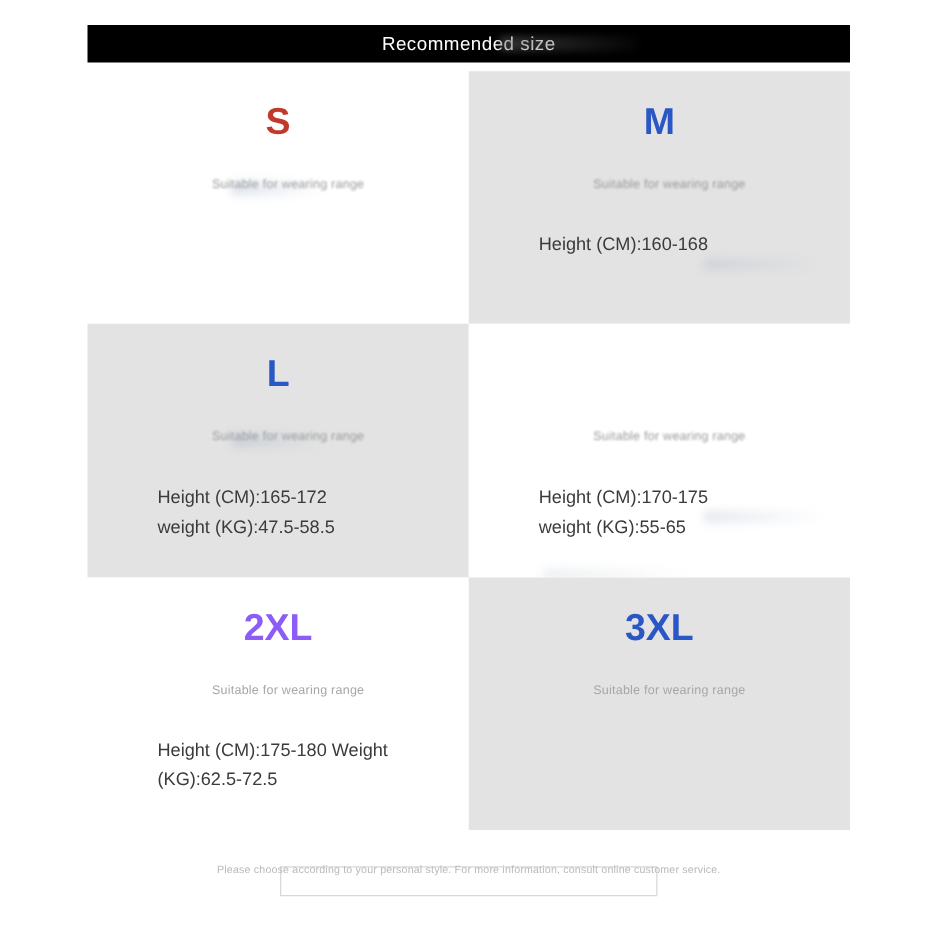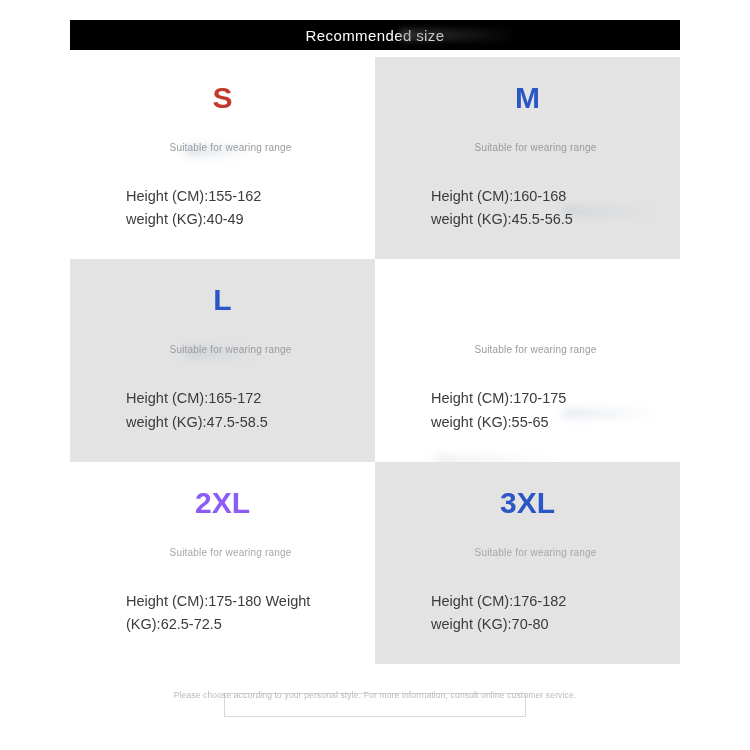--- a/index.html
+++ b/index.html
@@ -164,33 +164,28 @@
     <span class="header-title">Recommended size</span>
     <span class="header-ghost"></span>
   </div>
 
   <div class="size-grid">
 
     <div class="cell light">
       <div class="size-label" style="color:#c0392b">S</div>
       <div class="sub-label blurry">Suitable for wearing range</div>
       <span class="smudge a"></span>
-      <div class="spec">
-        <div>Height (CM):155-162</div>
-        <div>weight (KG):40-49</div>
-      </div>
     </div>
 
     <div class="cell gray">
       <div class="size-label" style="color:#2a56c6">M</div>
       <div class="sub-label blurry">Suitable for wearing range</div>
       <span class="smudge b"></span>
       <div class="spec">
         <div>Height (CM):160-168</div>
-        <div>weight (KG):45.5-56.5</div>
       </div>
     </div>
 
     <div class="cell gray">
       <div class="size-label" style="color:#2a56c6">L</div>
       <div class="sub-label blurry">Suitable for wearing range</div>
       <span class="smudge a"></span>
       <div class="spec">
         <div>Height (CM):165-172</div>
         <div>weight (KG):47.5-58.5</div>
@@ -212,24 +207,20 @@
       <div class="sub-label">Suitable for wearing range</div>
       <div class="spec">
         <div>Height (CM):175-180 Weight</div>
         <div>(KG):62.5-72.5</div>
       </div>
     </div>
 
     <div class="cell gray">
       <div class="size-label" style="color:#2a56c6">3XL</div>
       <div class="sub-label">Suitable for wearing range</div>
-      <div class="spec">
-        <div>Height (CM):176-182</div>
-        <div>weight (KG):70-80</div>
-      </div>
     </div>
 
   </div>
 
   <div class="footer-box"></div>
   <div class="footer">
     <span class="footer-note">Please choose according to your personal style. For more information, consult online customer service.</span>
   </div>
 
 </div>

